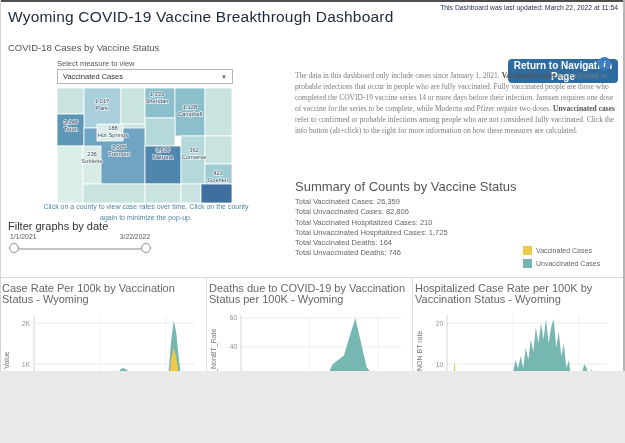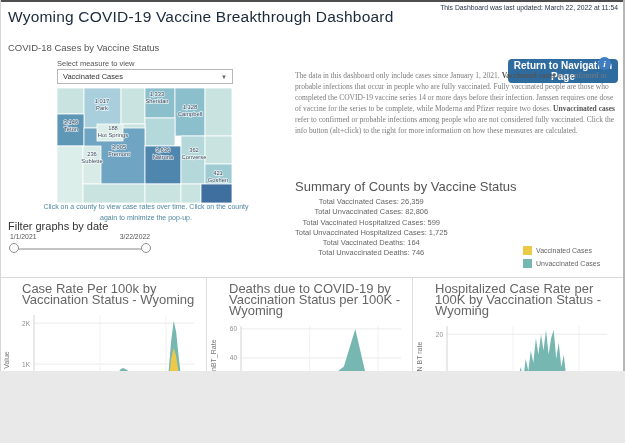--- a/index.html
+++ b/index.html
@@ -30,30 +30,30 @@
   .handle-left{left:9px;}
   .handle-right{left:141px;}
 
   
   .info-icon{left:598px;top:57px;width:13px;height:13px;border-radius:50%;background:#3e7dc1;color:#fff;
              font-family:"Liberation Serif",serif;font-style:italic;font-weight:bold;font-size:9px;
              display:flex;align-items:center;justify-content:center;cursor:pointer;}
   .info-par{left:295px;top:70px;width:320px;font-size:7.5px;line-height:11px;color:#7b7b7b;}
   .info-par b{color:#555;}
   .summary-title{left:295px;top:179px;font-size:13px;color:#555;}
-  .summary-rows{left:295px;top:197px;font-size:7.5px;color:#666;line-height:10.3px;text-align:center;}
+  .summary-rows{left:295px;top:197px;font-size:7.5px;color:#666;line-height:10.3px;}
   .legend{left:523px;top:244px;font-size:7px;color:#666;}
   .legend-row{display:flex;align-items:center;height:12px;margin-bottom:1px;}
   .legend-swatch{width:9px;height:9px;margin-right:4px;}
 
   
   .divider-h{left:0;top:277px;width:625px;height:1px;background:#d9d9d9;}
   .divider-v{top:278px;width:1px;height:160px;background:#dddddd;}
   .chart-panel{top:278px;height:165px;}
-  .chart-title{padding:5px 6px 0 22px;font-size:13px;line-height:11px;color:#666;}
+  .chart-title{padding:5px 6px 0 2px;font-size:11px;line-height:11px;color:#666;}
   svg text.tick{font-size:6.5px;fill:#8e8e8e;}
   svg text.axis-title{font-size:7px;fill:#767676;}
   svg text.county-label{font-size:5.8px;fill:#3c4b5d;paint-order:stroke;stroke:#ffffff;stroke-width:1.4px;stroke-opacity:.75;}
 
   
   .b-top{left:0;top:0;width:625px;height:2px;background:#4f4f4f;}
   .b-bottom{left:0;top:438px;width:625px;height:5px;background:#c3ced8;}
   .b-right{left:623px;top:0;width:2px;height:443px;background:#b6b6b6;}
   .b-left{left:0;top:0;width:1px;height:443px;background:#d6d6d6;}
 </style>
@@ -115,21 +115,21 @@
   <div class="abs slider-handle handle-right"></div>
 
   <div class="abs info-icon">i</div>
   <p class="abs info-par" style="margin:0;font-family:Liberation Serif, serif;">
     <span>The data in this dashboard only include cases since January 1, 2021. </span><b>Vaccinated cases</b><span> are confirmed or probable infections that occur in people who are fully vaccinated. Fully vaccinated people are those who completed the COVID-19 vaccine series 14 or more days before their infection. Janssen requires one dose of vaccine for the series to be complete, while Moderna and Pfizer require two doses. </span><b>Unvaccinated cases</b><span> refer to confirmed or probable infections among people who are not considered fully vaccinated. Click the info button (alt+click) to the right for more information on how these measures are calculated.</span>
   </p>
   <div class="abs summary-title">Summary of Counts by Vaccine Status</div>
   <div class="abs summary-rows">
       <div>Total Vaccinated Cases: 26,359</div>
       <div>Total Unvaccinated Cases: 82,806</div>
-      <div>Total Vaccinated Hospitalized Cases: 599</div>
+      <div>Total Vaccinated Hospitalized Cases: 210</div>
       <div>Total Unvaccinated Hospitalized Cases: 1,725</div>
       <div>Total Vaccinated Deaths: 164</div>
       <div>Total Unvaccinated Deaths: 746</div>
     </div>
 
   <div class="abs legend">
     <div class="legend-row">
       <span class="legend-swatch" style="background: rgb(237, 201, 72);"></span>
       <span>Vaccinated Cases</span>
     </div>

